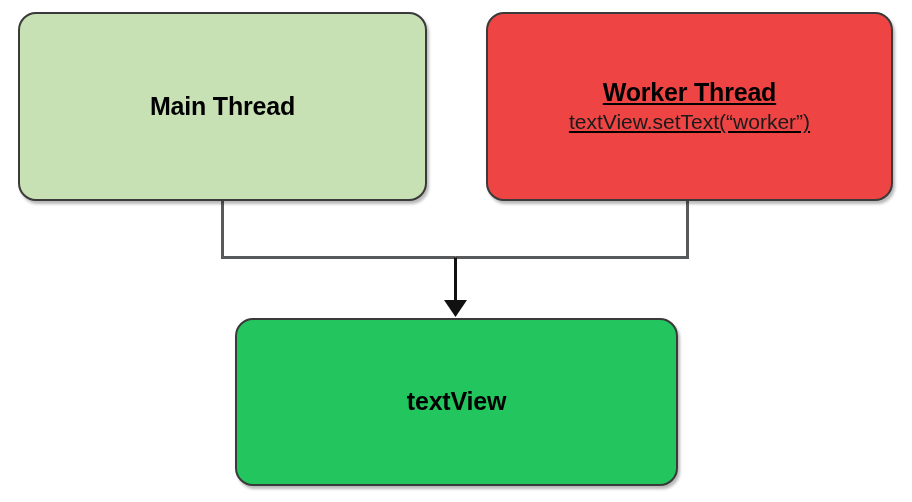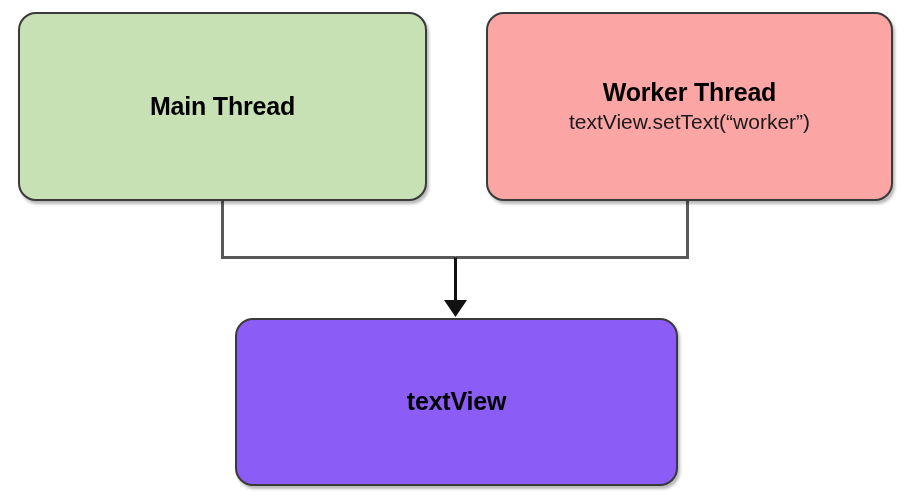--- a/index.html
+++ b/index.html
@@ -97,22 +97,22 @@
 
     <path d="M 455.5 257.5 L 455.5 303" fill="none" stroke="#111111" stroke-width="3"></path>
 
     <polygon points="444,300 467,300 455.5,317" fill="#111111"></polygon>
   </svg>
 
   <div id="node-main-thread" class="node" style="background: rgb(199, 224, 180); border-color: rgb(58, 58, 58);">
     <div class="node-title">Main Thread</div>
   </div>
 
-  <div id="node-worker-thread" class="node" style="background: #fca5a5; border-color: rgb(58, 58, 58);">
+  <div id="node-worker-thread" class="node" style="background: #ef4444; border-color: rgb(58, 58, 58); text-decoration: underline;">
     <div class="node-title">Worker Thread</div>
     <div class="node-sub">textView.setText(“worker”)</div>
   </div>
 
-  <div id="node-textview" class="node" style="background: #8b5cf6; border-color: rgb(58, 58, 58);">
+  <div id="node-textview" class="node" style="background: #22c55e; border-color: rgb(58, 58, 58);">
     <div class="node-title">textView</div>
   </div>
 
 </div>
 
 </body></html>

